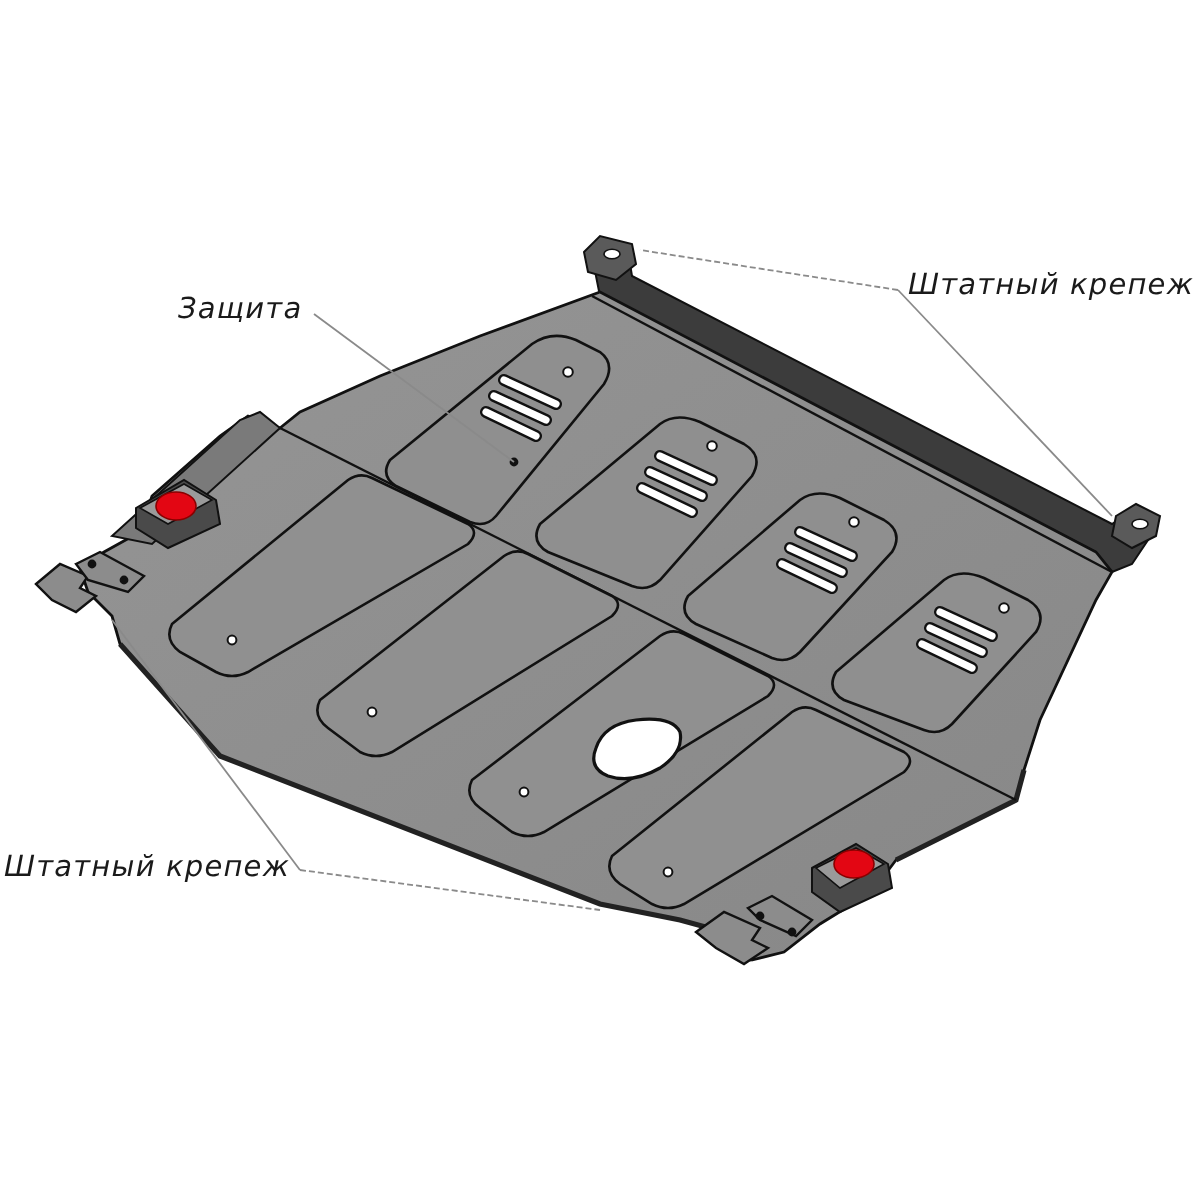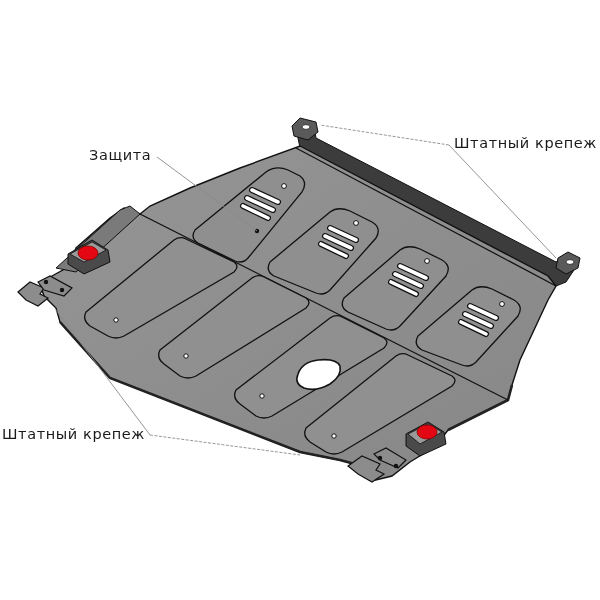--- a/index.html
+++ b/index.html
@@ -1,17 +1,17 @@
 <!DOCTYPE html>
 <html><head>
   <meta charset="utf-8">
   <style>
     html, body { margin: 0; padding: 0; background: #ffffff; }
     body { width: 600px; height: 600px; overflow: hidden; position: relative; font-family: "DejaVu Sans", sans-serif; }
-    #stage { position: absolute; left: 0; top: 0; width: 600px; height: 600px; }
+    #stage { position: absolute; left: 0; top: 0; width: 600px; height: 600px; font-style: italic; }
     .label {
       position: absolute;
       font-family: "DejaVu Sans", sans-serif;
       font-size: 14.5px;
       color: #1a1a1a;
       letter-spacing: 0.6px;
       white-space: nowrap;
       line-height: 1;
     }
     #label-protection { left: 89px; top: 148px; }

